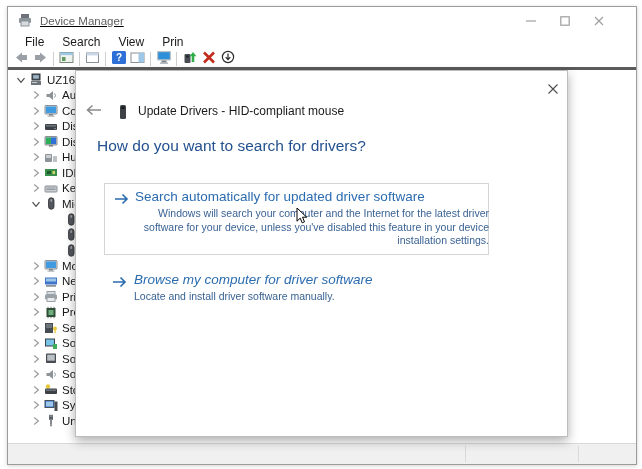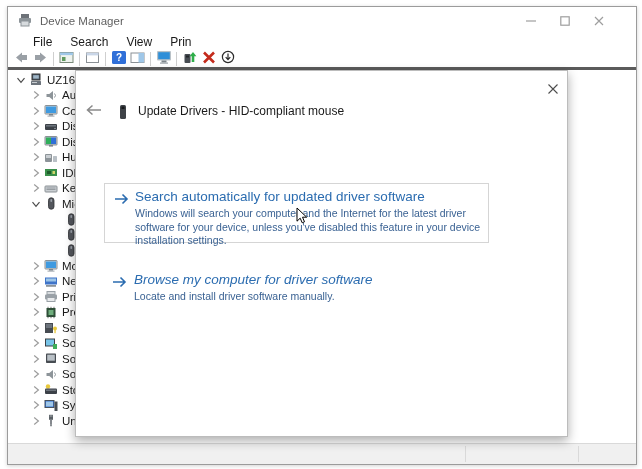--- a/index.html
+++ b/index.html
@@ -5,28 +5,28 @@
   * { margin:0; padding:0; box-sizing:border-box; }
   html,body { background:#fff; }
   body { font-family:"Liberation Sans", sans-serif; }
   #stage { position:relative; width:642px; height:469px; background:#fff; overflow:hidden; }
 
   
   #dm-window { position:absolute; left:7px; top:6px; width:630px; height:459px;
     background:#fff; border:1px solid #9b9b9b; box-shadow:0 1px 4px rgba(0,0,0,.18); }
 
   .titlebar { position:absolute; left:0; top:0; right:12px; height:27px; background:#fff;
-    display:flex; align-items:center; }
+    display:flex; align-items:center;text-decoration:underline; }
   .titlebar .app-icon { width:16px; height:15px; margin-left:9px; }
   .titlebar .title-text { margin-left:7px; font-size:11.5px; color:#5f5f5f; }
   .win-controls { position:absolute; right:8px; top:0; height:27px; display:flex; }
   .win-btn { width:34px; height:27px; display:flex; align-items:center; justify-content:center; }
 
   .menubar { position:absolute; left:0; top:27px; right:0; height:16px; background:#fff;
-    display:flex; align-items:center; font-size:12px; color:#1a1a1a; padding-left:16px; }
+    display:flex; align-items:center; font-size:12px; color:#1a1a1a; padding-left:8px; }
   .menu-item { padding:0 9px; }
 
   .toolbar { position:absolute; left:0; top:43px; right:0; height:17px; background:#fff;
     display:flex; align-items:center; padding-left:4px; }
   .tbtn { width:17px; height:16px; display:flex; align-items:center; justify-content:center; margin:0 1px; }
   .tsep { width:1px; height:14px; background:#cfcfcf; margin:0 3px; }
 
   .toolbar-rule { position:absolute; left:0; top:60px; right:0; height:3px; background:#5b5b5b; }
 
   .client { position:absolute; left:0; top:63px; right:0; bottom:21px; background:#fff; overflow:hidden; }
@@ -49,22 +49,22 @@
   #update-dialog { position:absolute; left:75px; top:70px; width:493px; height:367px;
     background:#fff; border:1px solid #bcbcbc; box-shadow:0 4px 10px rgba(0,0,0,.32); z-index:10; }
   .dlg-close { position:absolute; right:6px; top:11px; width:16px; height:16px;
     display:flex; align-items:center; justify-content:center; }
   .dlg-header { position:absolute; left:9px; top:33px; height:18px; display:flex; align-items:flex-start; }
   .dlg-back { width:18px; height:16px; display:flex; align-items:center; justify-content:center; }
   .dlg-dev-icon { width:14px; height:16px; margin-left:13px; }
   .dlg-title { margin-left:8px; font-size:12px; color:#1a1a1a; }
   .dlg-heading { position:absolute; left:21px; top:66px; font-size:15.5px; color:#24518f; }
 
-  .opt-box { position:absolute; left:28px; top:112px; width:385px; height:60px;
-    border:1px solid #d5d5d5; background:#fff; }
+  .opt-box { position:absolute; left:28px; top:112px; width:385px; height:72px;
+    border:1px solid #d5d5d5; background:#fff;text-align:right; }
   .opt-arrow { position:absolute; left:8px; top:8px; width:18px; height:14px; }
   .opt-title { position:absolute; left:30px; top:5px; font-size:13.5px; color:#2b6cb0; white-space:nowrap; }
   .opt-desc { position:absolute; left:30px; top:23px; width:354px; font-size:10.5px;
     line-height:13.5px; color:#3a6293; }
 
   .opt2 { position:absolute; left:28px; top:198px; width:420px; height:50px; }
   .opt2 .opt-arrow { left:7px; top:6px; }
   .opt2 .opt-title { left:30px; top:3px;font-style:italic; }
   .opt2 .opt-desc { left:30px; top:21px; width:380px; }
 
@@ -538,20 +538,21 @@
               <path d="M16 7H2.5M7.5 2.5L2.5 7l5 4.5" fill="none" stroke="#8a8a8a" stroke-width="1.5"></path>
             </svg></span>
         </span>
       <span class="dlg-dev-icon"><svg width="14" height="16" viewBox="0 0 14 16" xmlns="http://www.w3.org/2000/svg">
             <rect x="4" y="1" width="6" height="14" rx="1.5" fill="#3e4247"></rect>
             <rect x="5.5" y="2.5" width="3" height="2.5" fill="#17191c"></rect>
           </svg></span>
       <span class="dlg-title">Update Drivers - HID-compliant mouse</span>
     </div>
 
+    <div class="dlg-heading">How do you want to search for drivers?</div>
 
     <div class="opt-box">
       <span class="opt-arrow"><svg width="18" height="14" viewBox="0 0 18 14" xmlns="http://www.w3.org/2000/svg">
             <path d="M2 7h12M9.5 2.5L14 7l-4.5 4.5" fill="none" stroke="#2b6cb0" stroke-width="1.6"></path>
           </svg></span>
       <div class="opt-title">Search automatically for updated driver software</div>
       <div class="opt-desc">Windows will search your computer and the Internet for the latest driver software for your device, unless you've disabled this feature in your device installation settings.</div>
     </div>
 
     <div class="opt2">

